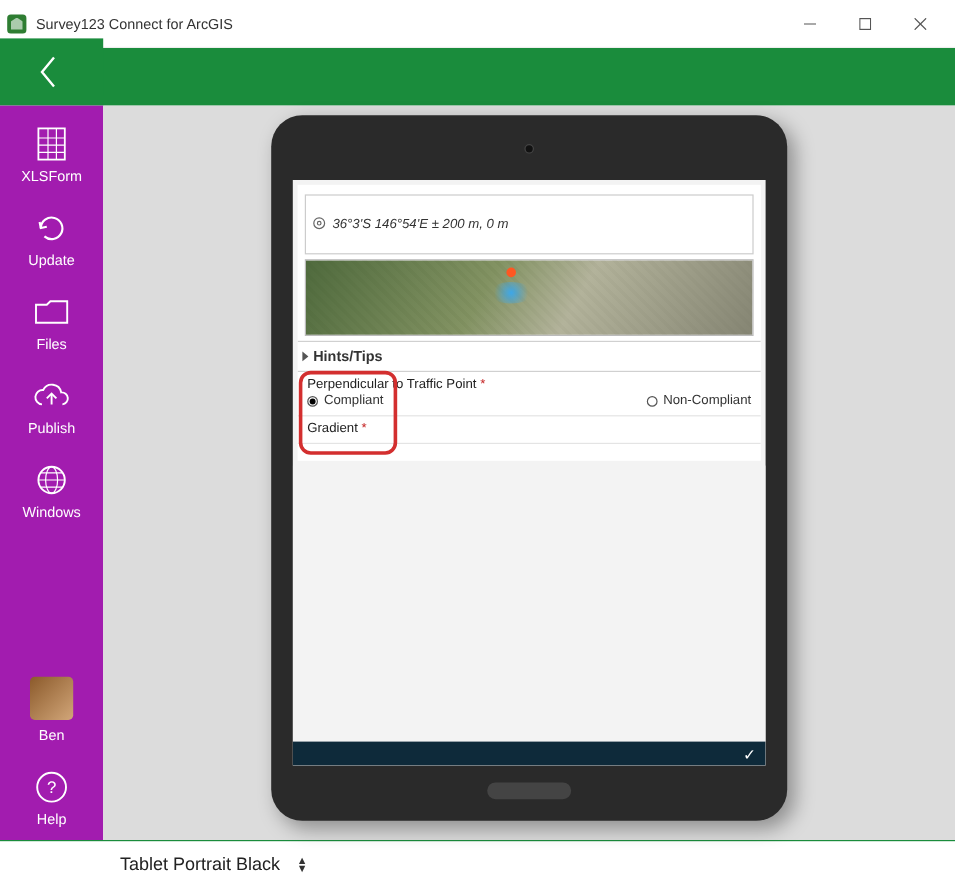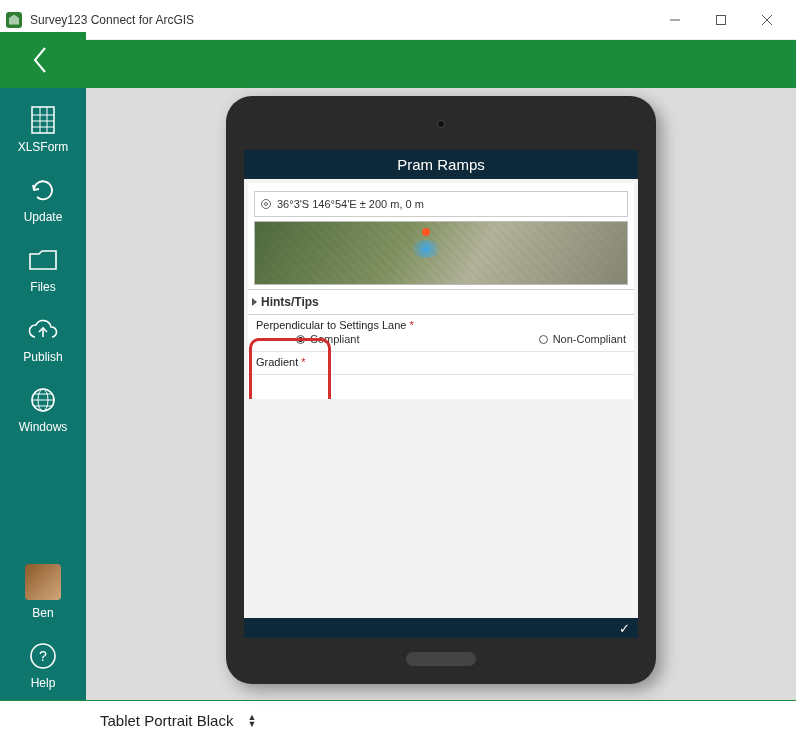--- a/index.html
+++ b/index.html
@@ -8,49 +8,49 @@
   .titlebar .logo { width: 16px; height: 16px; background: #2e7d32; border-radius: 3px; position: relative; margin-right: 8px; }
   .titlebar .logo::after { content: ""; position: absolute; inset: 3px; background: #fff; clip-path: polygon(50% 0, 100% 35%, 100% 100%, 0 100%, 0 35%); opacity: .6; }
   .titlebar .title { font-size: 12px; color: #333; flex: 1; }
   .winbtns { display: flex; gap: 0; }
   .winbtn { width: 46px; height: 30px; display: flex; align-items: center; justify-content: center; color: #555; font-size: 13px; }
   .tabbar { height: 48px; background: #1a8c3c; display: flex; align-items: center; padding-left: 78px; gap: 8px; }
   .back-arrow { position: absolute; left: 20px; top: 40px; width: 40px; height: 40px; display:flex; align-items:center; justify-content:center;}
   .tab { border: 2px solid #fff; border-radius: 22px; padding: 6px 18px; font-size: 19px; color: #fff; cursor: pointer; }
   .tab.active { background: #fff; color: #1a8c3c; }
   .body { display: flex; height: calc(100% - 32px - 48px - 40px); }
-  .sidebar { width: 86px; background: #0f766e; display: flex; flex-direction: column; align-items: center; padding-top: 6px; color: #fff; }
+  .sidebar { width: 86px; background: #a21caf; display: flex; flex-direction: column; align-items: center; padding-top: 6px; color: #fff; }
   .side-item { display: flex; flex-direction: column; align-items: center; gap: 4px; margin: 10px 0; font-size: 12px; cursor: pointer; }
   .side-icon { width: 38px; height: 32px; display:flex; align-items:center; justify-content:center; }
   .side-spacer { flex: 1; }
   .avatar { width: 36px; height: 36px; border-radius: 4px; background: linear-gradient(135deg,#8b5a2b,#d2a679); margin-bottom: 2px; }
   .canvas { flex: 1; background: #dcdcdc; display: flex; align-items: flex-start; justify-content: center; padding-top: 0; position: relative; }
   .tablet { margin-top: 8px; width: 430px; height: 588px; background: #2a2a2a; border-radius: 26px; padding: 54px 18px 46px 18px; box-shadow: 6px 6px 16px rgba(0,0,0,.35); position: relative; }
   .tablet .camera { position:absolute; top:24px; left:50%; transform:translateX(-50%); width:8px; height:8px; background:#111; border-radius:50%; border:1px solid #444;}
   .tablet .homebar { position:absolute; bottom:18px; left:50%; transform:translateX(-50%); width:70px; height:14px; background:#444; border-radius:8px; }
   .screen { width: 100%; height: 100%; background: #f3f3f3; display:flex; flex-direction:column; overflow:hidden; }
   .survey-title { background: #0e2a3a; color:#fff; text-align:center; font-size:15px; padding:6px 0; }
   .survey-body { flex:1; background:#fff; margin:4px; overflow:hidden; font-size:11px; color:#333; }
   .sec { border-bottom:1px solid #d0d0d0; padding:4px 6px; }
   .sec-label { font-size:11px; color:#222; }
-  .coord-row { border:1px solid #ccc; margin:4px 0 4px 0; padding:6px 6px; font-size:11px; display:flex; align-items:center; gap:6px;}
+  .coord-row { border:1px solid #ccc; margin:4px 0 4px 0; padding:18px 6px; font-size:11px; display:flex; align-items:flex-start; gap:6px;font-style:italic;}
   .target { width:10px; height:10px; border:1px solid #666; border-radius:50%; position:relative; }
   .target::after{content:""; position:absolute; inset:2px; border:1px solid #666; border-radius:50%;}
   .map { height:64px; border:1px solid #bbb; background:
     linear-gradient(120deg, rgba(60,90,40,.9), rgba(100,120,60,.8) 40%, rgba(160,160,130,.8) 60%, rgba(120,120,100,.9)),
     repeating-linear-gradient(45deg, rgba(0,0,0,.08) 0 3px, transparent 3px 7px);
     position:relative; overflow:hidden;}
   .map .pin { position:absolute; left:45%; top:6px; width:8px;height:8px;background:#ff5722;border-radius:50%;}
   .map .accuracy { position:absolute; left:41%; top:18px; width:36px;height:18px;background:radial-gradient(circle,#3da7e8 0%, rgba(61,167,232,0) 70%); border-radius:50%;}
   .collapser { display:flex; align-items:center; gap:4px; font-weight:bold; font-size:12px; padding:5px 4px; border-bottom:1px solid #d0d0d0;}
   .tri { width:0;height:0;border-top:4px solid transparent;border-bottom:4px solid transparent;border-left:5px solid #555;}
   .field { padding:4px 8px 6px 8px; border-bottom:1px solid #e4e4e4; position:relative;}
   .field-label { font-size:11px; color:#222; }
   .req { color:#c62828; }
-  .opts { display:flex; gap:2px; margin-top:2px;margin-left:40px;}
+  .opts { display:flex; gap:2px; margin-top:2px;}
   .opt { flex:1; display:flex; align-items:center; gap:5px; font-size:11px;}
   .radio { width:9px;height:9px;border:1px solid #555;border-radius:50%; display:inline-block; position:relative;}
   .radio.filled::after{content:"";position:absolute;inset:1px;background:#000;border-radius:50%;}
   .survey-footer { height:20px; background:#0e2a3a; display:flex; justify-content:flex-end; align-items:center; padding-right:8px;}
   .check { color:#fff; font-size:13px;}
   .hl { position:absolute; border:3px solid #d32f2f; border-radius:10px; pointer-events:none; }
   .statusbar { height:40px; background:#fff; display:flex; align-items:center; padding:0 12px 0 100px; border-top:1px solid #1a8c3c; font-size:15px; color:#222;}
   .statusbar .sel { flex:0 0 auto; display:flex; align-items:center; gap:14px;}
   .statusbar .spacer{flex:1;}
   .updown{ display:flex; flex-direction:column; line-height:7px; font-size:9px; color:#333;}
@@ -161,41 +161,40 @@
       </div>
       <span>Help</span>
     </div>
   </div>
 
   <div class="canvas">
     <div class="tablet">
       <div class="camera"></div>
       <div class="homebar"></div>
       <div class="screen">
-        <div class="survey-title">Pram Ramps</div>
         <div class="survey-body" style="position:relative;">
 
           <div class="sec">
             <div class="coord-row">
               <span class="target"></span>
               <span>36°3'S 146°54'E ± 200 m, 0 m</span>
             </div>
             <div class="map">
               <div class="pin"></div>
               <div class="accuracy"></div>
             </div>
           </div>
 
           <div class="collapser">
             <span class="tri"></span>
             <span>Hints/Tips</span>
           </div>
 
           <div class="field">
-            <span class="field-label"><span>Perpendicular to Settings Lane</span> <span class="req">*</span></span>
+            <span class="field-label"><span>Perpendicular to Traffic Point</span> <span class="req">*</span></span>
             <div class="opts">
               <div class="opt">
                   <span class="radio filled"></span>
                   <span>Compliant</span>
                 </div>
               <div class="opt" style="justify-content:flex-end;">
                   <span class="radio"></span>
                   <span>Non-Compliant</span>
                 </div>
             </div>

